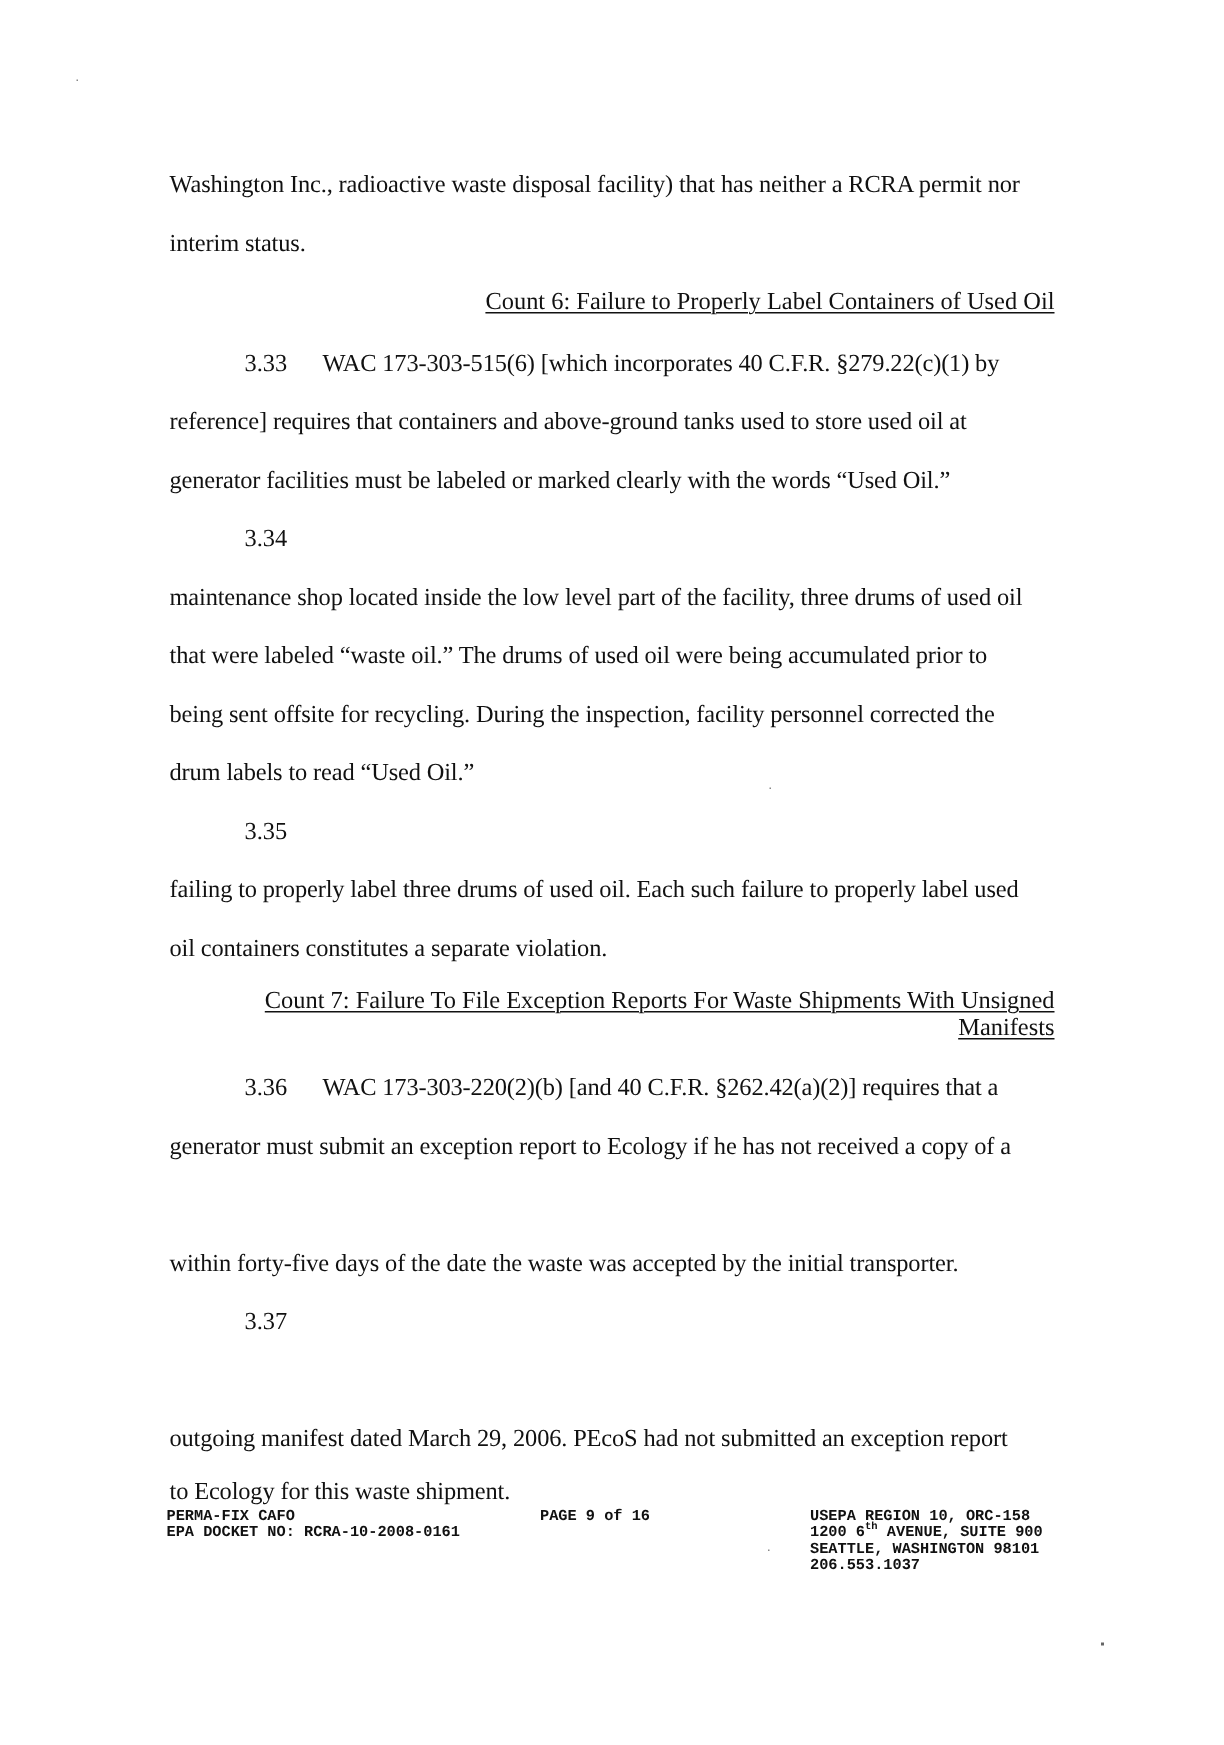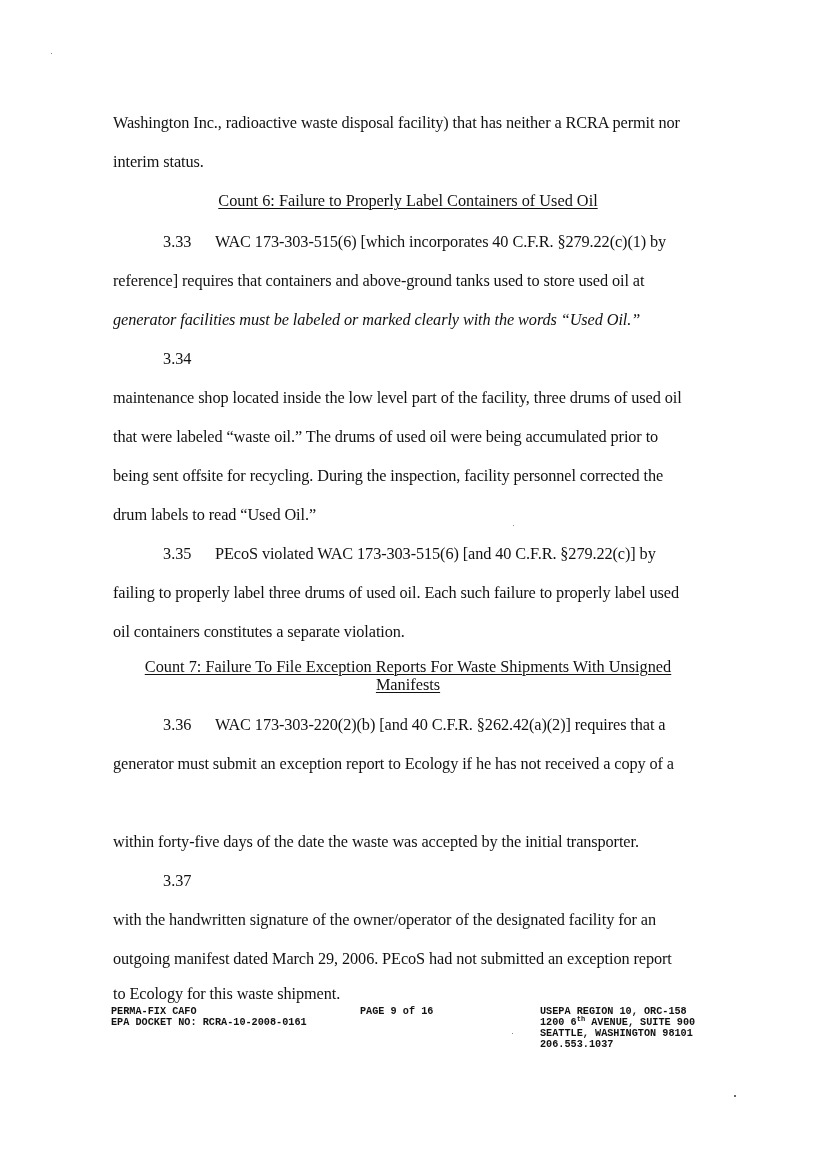--- a/index.html
+++ b/index.html
@@ -42,21 +42,21 @@
       left: 215px;
       font-size: 16.3px;
       line-height: 20px;
       white-space: nowrap;
       letter-spacing: -0.1px;
     }
     .heading {
       position: absolute;
       left: 113px;
       width: 590px;
-      text-align: center;
+      text-align: right;
       font-size: 16.3px;
       line-height: 18px;
       text-decoration: underline;
       text-underline-offset: 2px;
       text-decoration-thickness: 1px;
     }
     .footer {
       position: absolute;
       font-family: Liberation Mono, monospace;
       font-weight: bold;
@@ -78,43 +78,41 @@
 <div class="page">
 
   <div class="line" style="top:82px;">Washington Inc., radioactive waste disposal facility) that has neither a RCRA permit nor</div>
   <div class="line" style="top:121px;">interim status.</div>
 
   <div class="heading" style="top:161px;">Count 6:  Failure to Properly Label Containers of Used Oil</div>
 
   <div class="num" style="top:201px;">3.33</div>
   <div class="after-num" style="top:201px;">WAC 173-303-515(6) [which incorporates 40 C.F.R. §279.22(c)(1) by</div>
   <div class="line" style="top:240px;">reference] requires that containers and above-ground tanks used to store used oil at</div>
-  <div class="line" style="top:279px;font-style:italic;">generator facilities must be labeled or marked clearly with the words “Used Oil.”</div>
+  <div class="line" style="top:279px;">generator facilities must be labeled or marked clearly with the words “Used Oil.”</div>
 
   <div class="num" style="top:318px;">3.34</div>
   <div class="line" style="top:357px;">maintenance shop located inside the low level part of the facility, three drums of used oil</div>
   <div class="line" style="top:396px;">that were  labeled “waste oil.”  The drums of used oil were being accumulated prior to</div>
   <div class="line" style="top:435px;">being sent offsite for recycling.  During the inspection, facility personnel corrected the</div>
   <div class="line" style="top:474px;">drum labels to read “Used Oil.”</div>
 
   <div class="num" style="top:513px;">3.35</div>
-  <div class="after-num" style="top:513px;">PEcoS violated WAC 173-303-515(6) [and 40 C.F.R. §279.22(c)] by</div>
   <div class="line" style="top:552px;">failing to properly label three drums of used oil.  Each such failure to properly label used</div>
   <div class="line" style="top:591px;">oil containers constitutes a separate violation.</div>
 
   <div class="heading" style="top:627px;">Count 7:  Failure To File Exception Reports For Waste Shipments With Unsigned</div>
   <div class="heading" style="top:645px;">Manifests</div>
 
   <div class="num" style="top:684px;">3.36</div>
   <div class="after-num" style="top:684px;">WAC 173-303-220(2)(b) [and 40 C.F.R. §262.42(a)(2)] requires that a</div>
   <div class="line" style="top:723px;">generator must submit an exception report to Ecology if he has not received a copy of a</div>
   <div class="line" style="top:801px;">within forty-five days of the date the waste was accepted by the initial transporter.</div>
 
   <div class="num" style="top:840px;">3.37</div>
-  <div class="line" style="top:879px;">with the handwritten signature of the owner/operator of the designated facility for an</div>
   <div class="line" style="top:918px;">outgoing manifest dated March 29, 2006.  PEcoS had not submitted an exception report</div>
   <div class="line" style="top:953px;">to Ecology for this waste shipment.</div>
 
   <div class="footer" style="left:111px; top:975px;">PERMA-FIX CAFO</div>
   <div class="footer" style="left:111px; top:986px;">EPA DOCKET NO: RCRA-10-2008-0161</div>
   <div class="footer" style="left:360px; top:975px;">PAGE 9 of 16</div>
 
   <div class="footer" style="left:540px; top:975px;">USEPA REGION 10, ORC-158</div>
   <div class="footer" style="left:540px; top:986px;"><span>1200 6</span><sup style="font-size:7px; line-height:0;text-align:right;">th</sup><span> AVENUE, SUITE 900</span></div>
   <div class="footer" style="left:540px; top:997px;">SEATTLE, WASHINGTON 98101</div>

